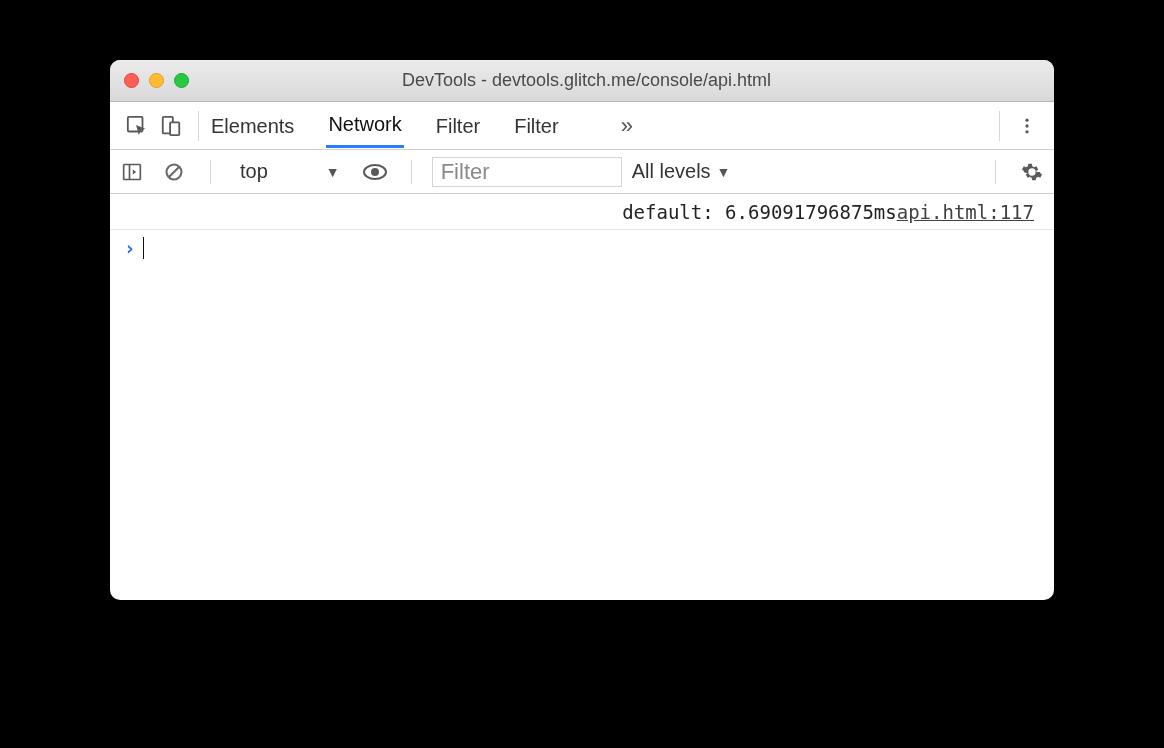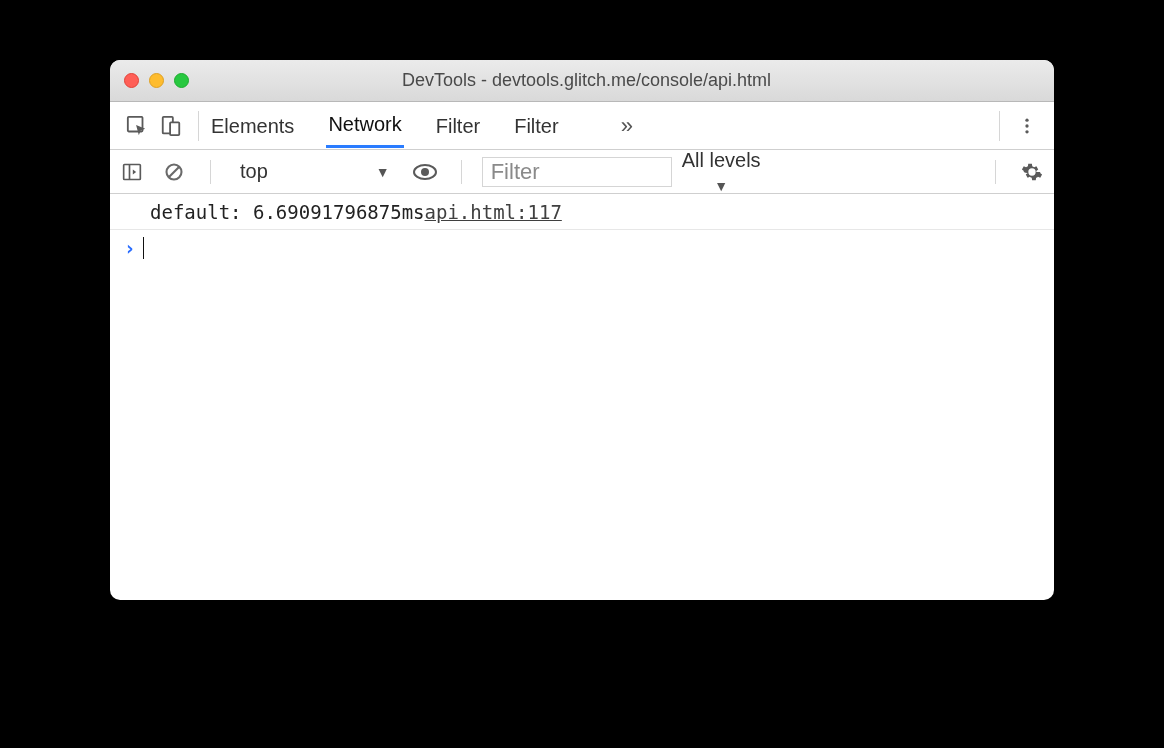--- a/index.html
+++ b/index.html
@@ -58,34 +58,34 @@
     .filterbar {
       height: 44px;
       border-bottom:1px solid #cfcfcf;
       display:flex; align-items:center;
       padding: 0 6px; gap:10px;
       color:#595959;
     }
     .fb-icon { width:32px; height:32px; display:flex;align-items:center;justify-content:center; }
     .context-sel {
       display:flex;align-items:center; font-size:20px; color:#333;
-      gap:108px; padding: 2px 8px; border: 1px solid transparent;
+      gap:58px; padding: 2px 8px; border: 1px solid transparent;
     }
     .context-sel .tri { font-size:14px; color:#555; }
     .filter-input {
       border:1px solid #d5d5d5; background:#fff;
       height:30px; width:190px; font-size:22px;
       padding: 2px 8px; color:#333; outline:none;
     }
     .filter-input::placeholder { color:#8a8a8a; }
-    .levels { font-size:20px; display:flex;align-items:center;gap:6px; color:#333;flex-direction:column; }
+    .levels { font-size:20px; display:flex;align-items:center;gap:6px; color:#333; }
     .levels .tri { font-size:14px; color:#555; }
     .content { flex:1; overflow:auto; }
     .row {
-      display:flex; align-items:center; justify-content:flex-start;
+      display:flex; align-items:center; justify-content:flex-end;
       height:36px; padding: 0 20px 0 40px;
       border-bottom:1px solid #e7e7e7;
       font-family: Menlo, Consolas, monospace;
       font-size:19px; color:#222;
     }
     .src { text-decoration: underline; color:#404040; }
     .prompt-row {
       display:flex; align-items:center; gap:8px;
       height:36px; padding: 0 14px;
       font-family: Menlo, Consolas, monospace;

